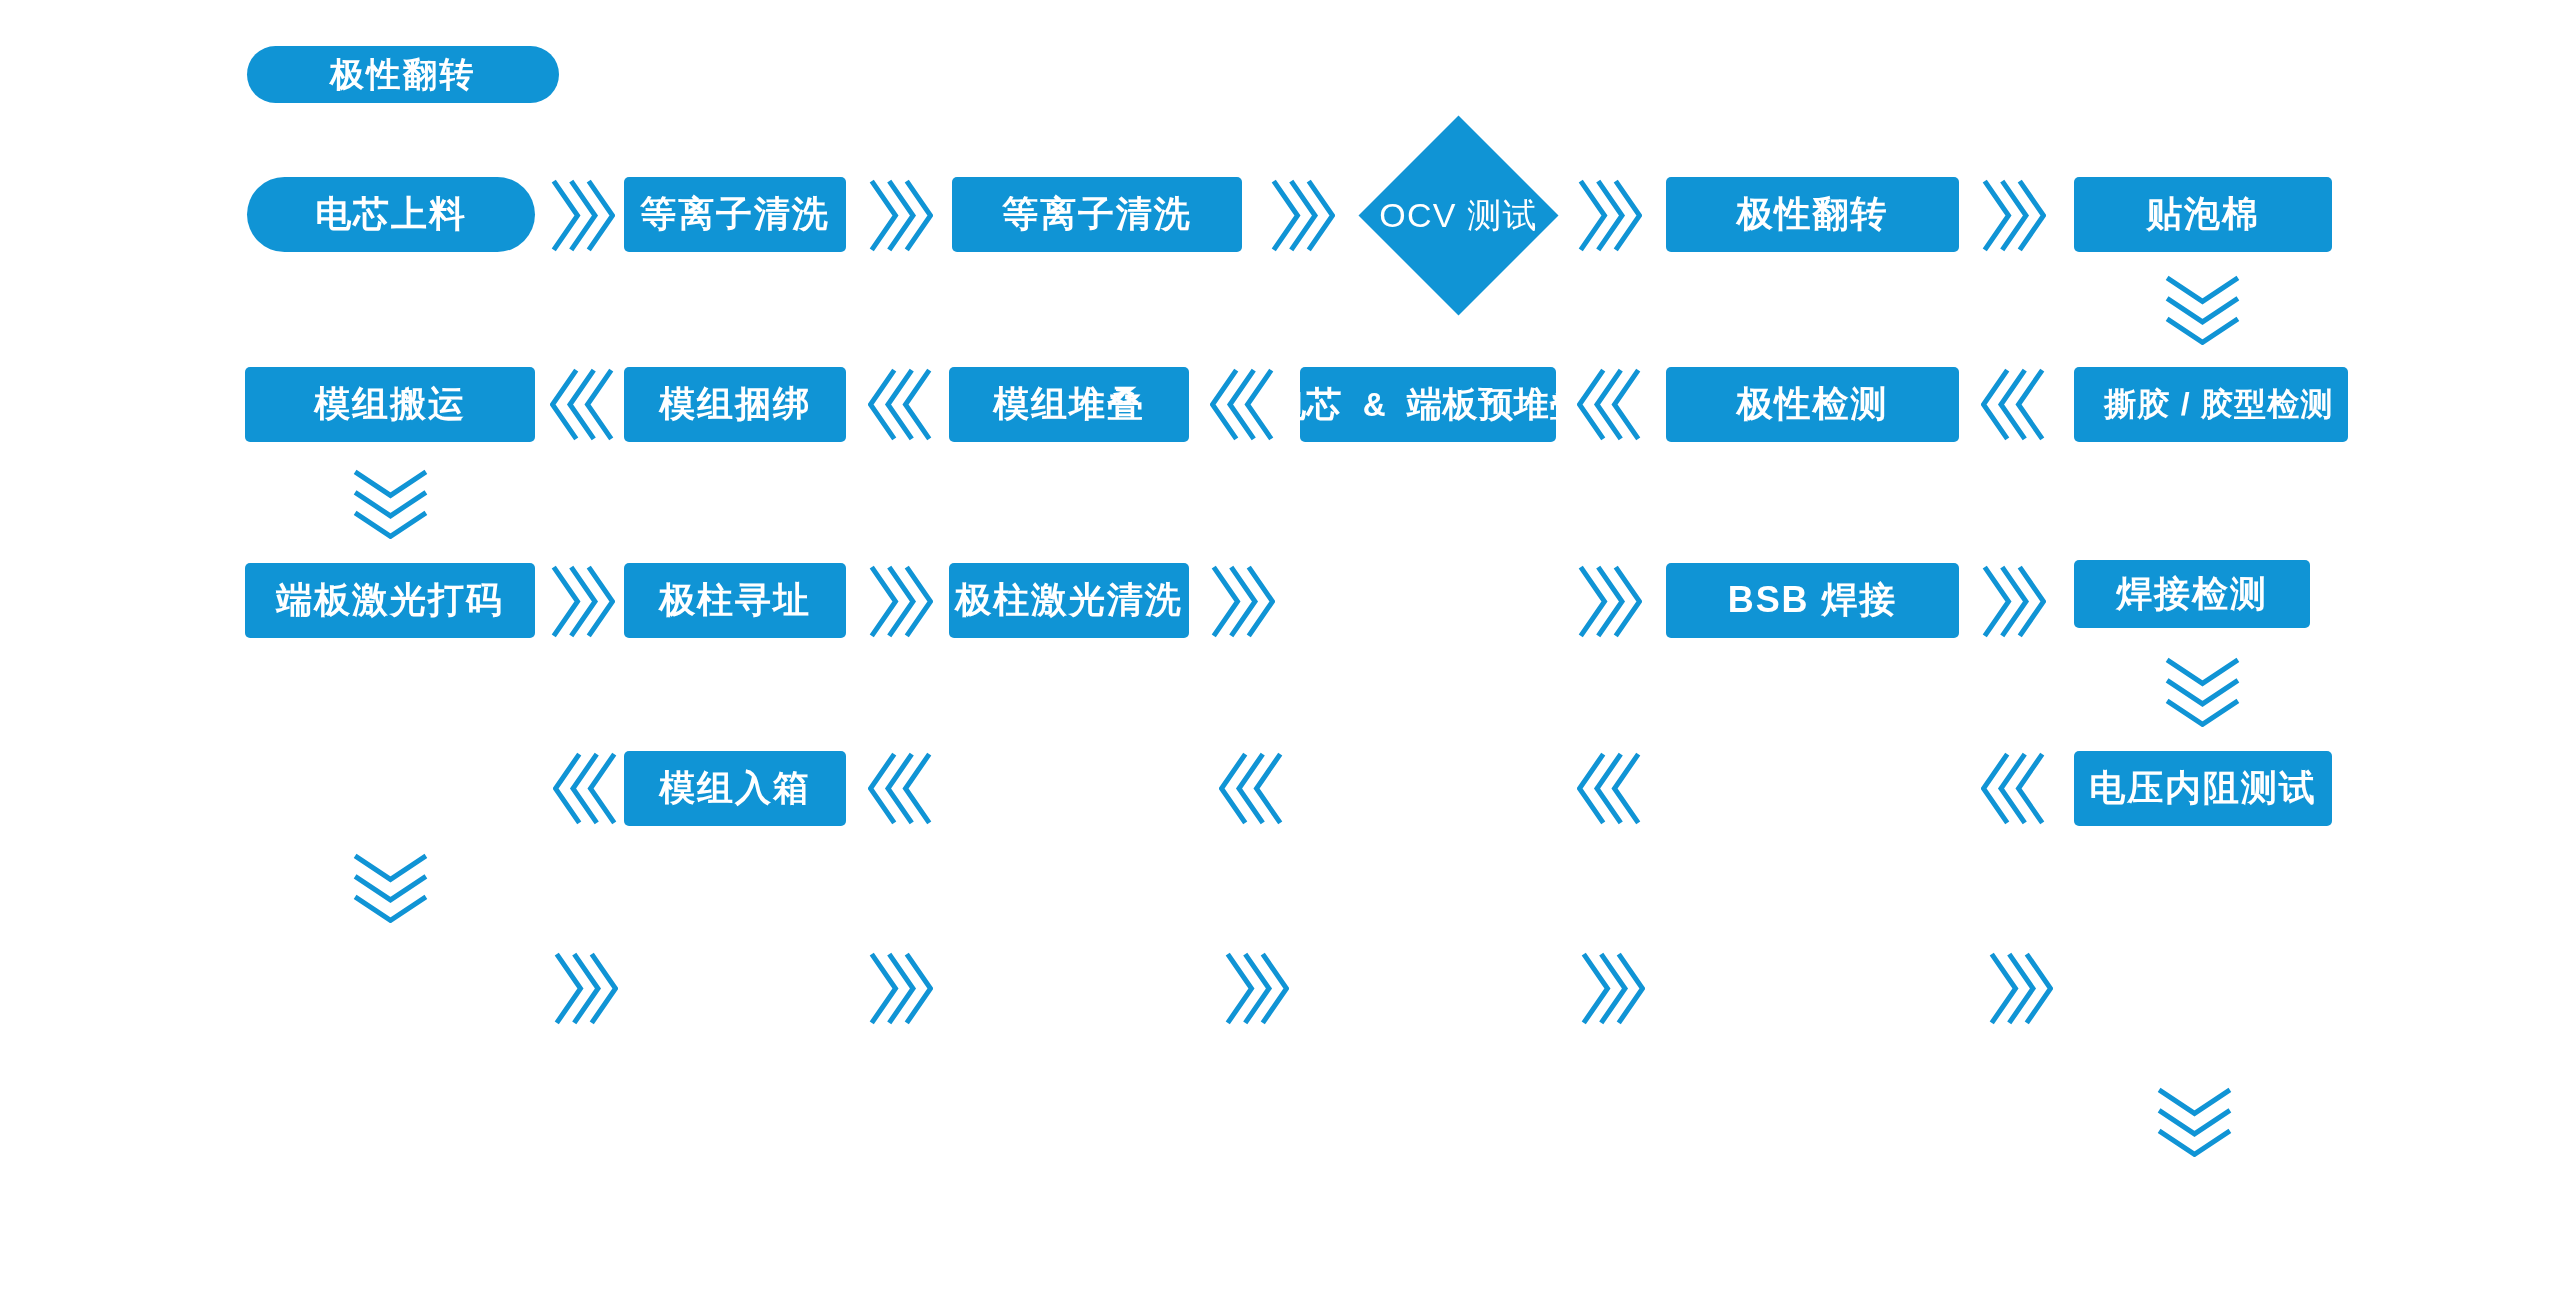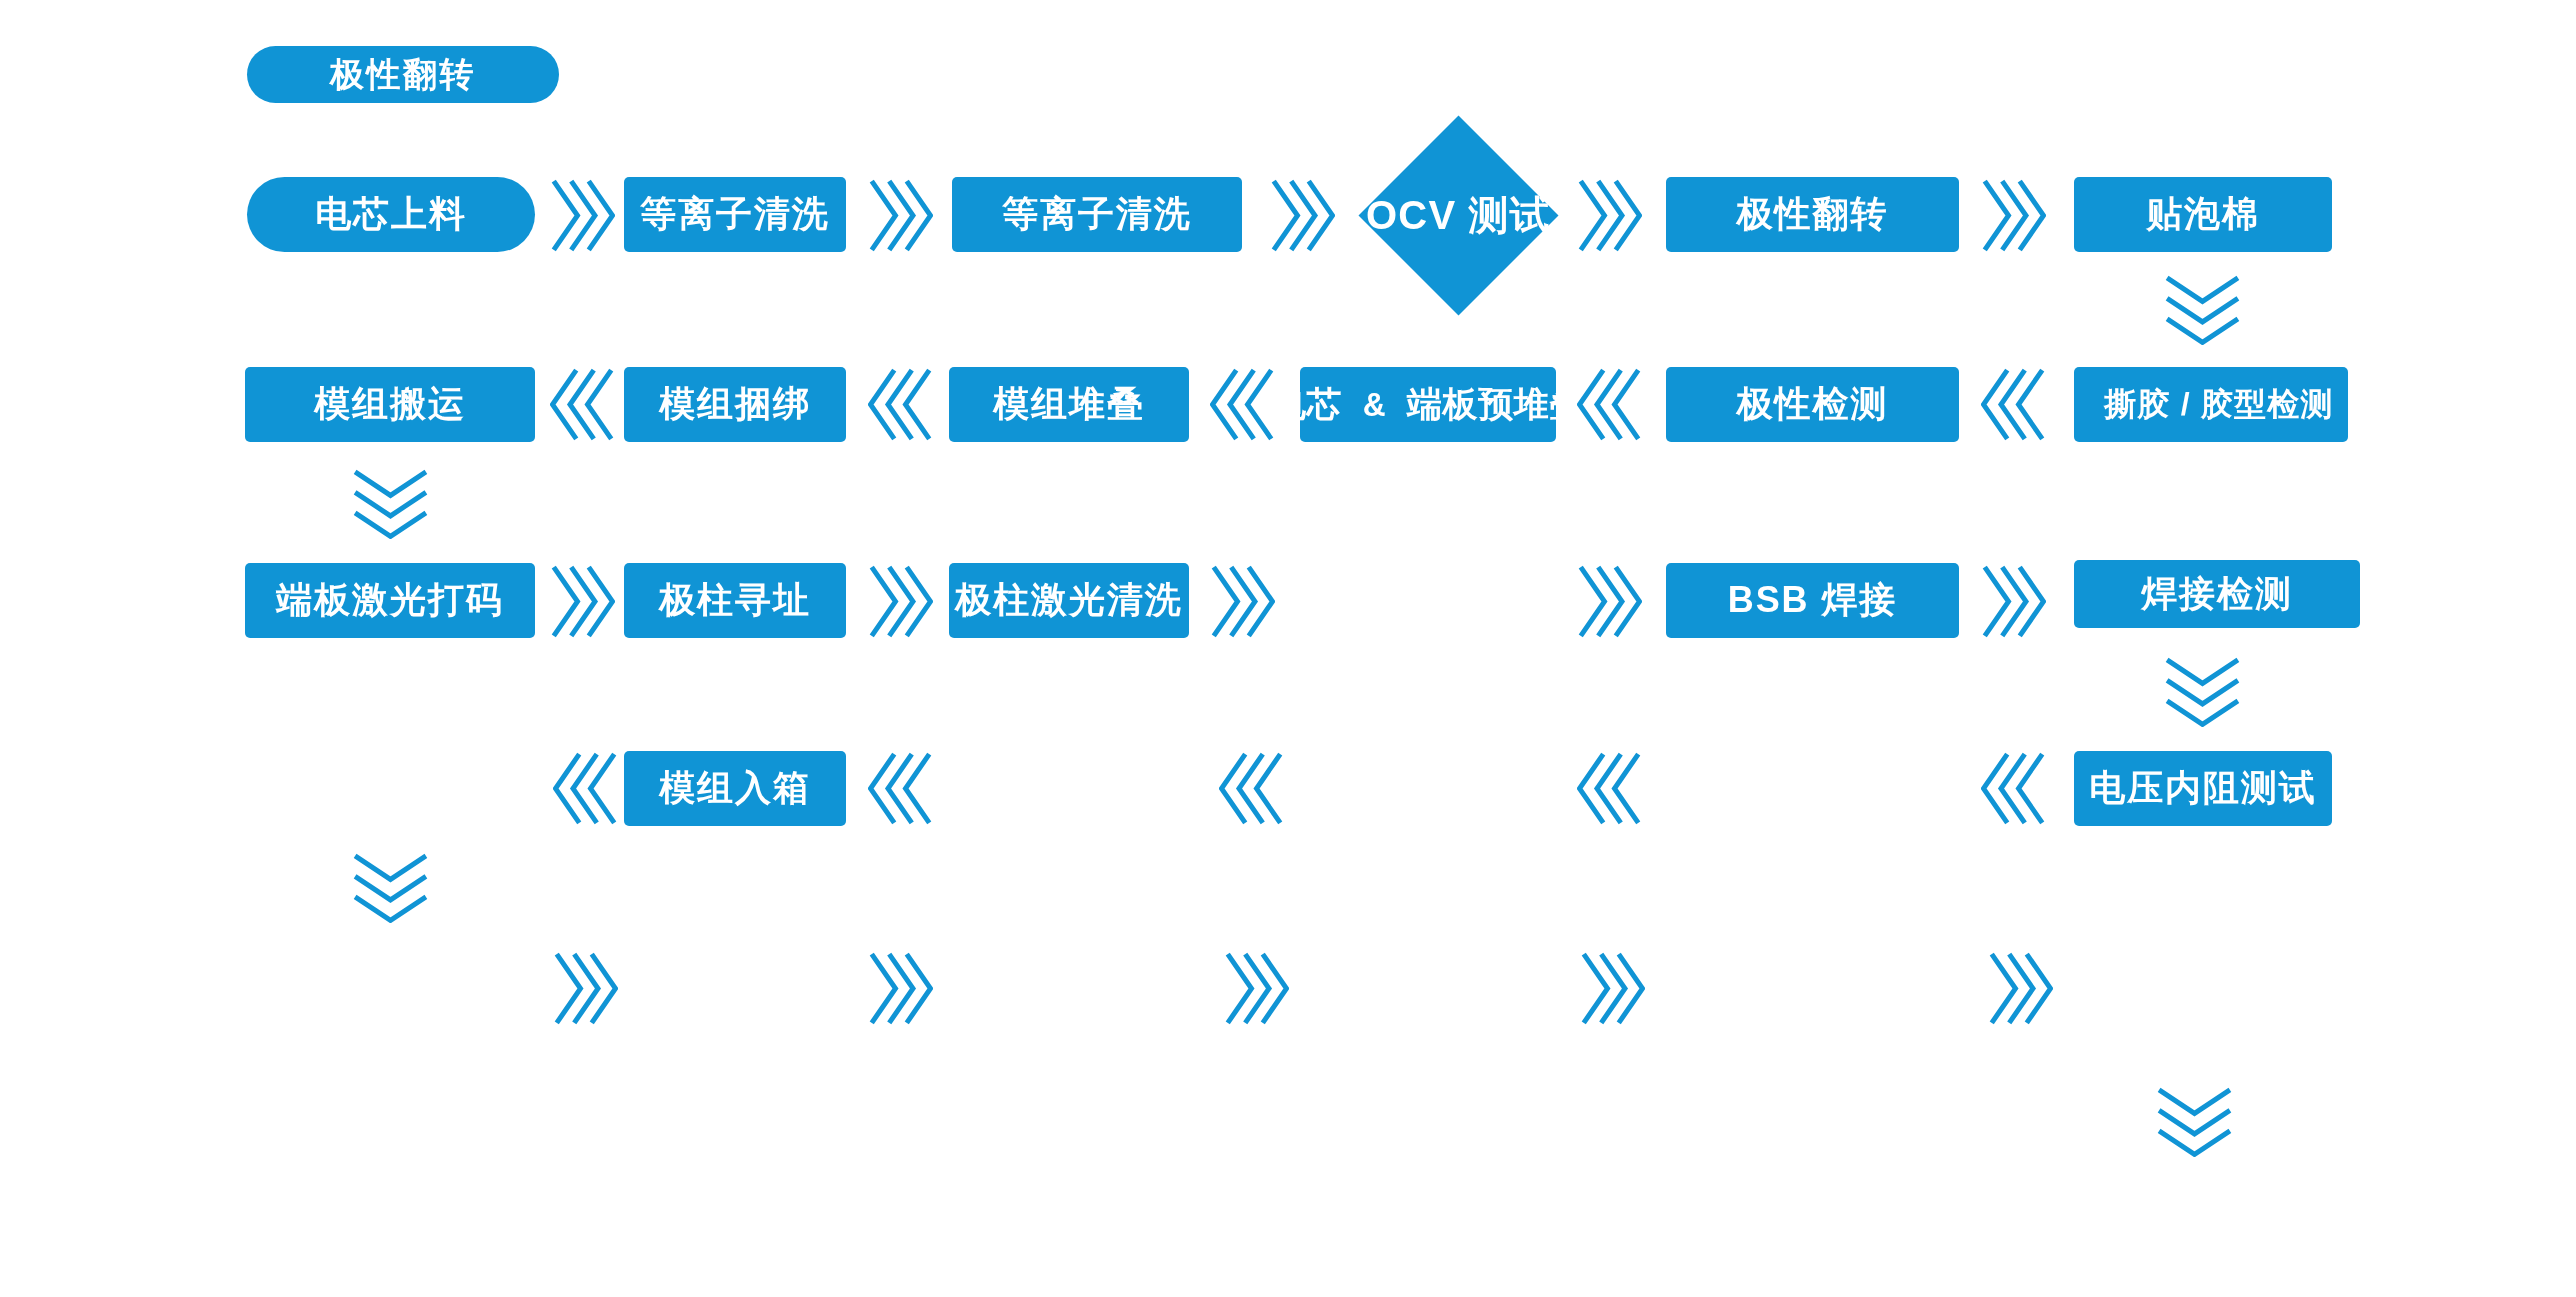--- a/index.html
+++ b/index.html
@@ -52,21 +52,21 @@
   .arr{position:absolute;color:var(--primary);display:block;}
   .diamond{
     position:absolute;
     width:205px;height:205px;
     display:flex;align-items:center;justify-content:center;
   }
   .diamond svg{position:absolute;left:0;top:0;width:100%;height:100%;fill:var(--primary);}
   .dlabel{
     position:relative;
     color:var(--text-on-primary);
-    font-size:40px;font-weight:700;letter-spacing:1.2px;white-space:nowrap;
+    font-size:34px;font-weight:400;letter-spacing:1.2px;white-space:nowrap;
   }
 </style>
 </head>
 <body>
 
 <svg width="0" height="0" style="position:absolute" aria-hidden="true">
   <defs>
     <g id="chev-r" fill="none" stroke="currentColor" stroke-width="8">
       <polyline points="6,5 44,60 6,115"></polyline>
       <polyline points="34,5 72,60 34,115"></polyline>
@@ -161,21 +161,21 @@
       <use href="#chev-r"></use>
     </svg>
 
   <svg class="arr" style="left:1577px;top:564px;" width="65" height="75" viewBox="0 0 104 120">
       <use href="#chev-r"></use>
     </svg>
   <div class="node" style="left:1666px;top:563px;width:293px;">BSB 焊接</div>
   <svg class="arr" style="left:1981px;top:564px;" width="65" height="75" viewBox="0 0 104 120">
       <use href="#chev-r"></use>
     </svg>
-  <div class="node" style="left:2074px;top:560px;width:286px;height:68px;">焊接检测</div>
+  <div class="node" style="left:2074px;top:560px;width:236px;height:68px;">焊接检测</div>
 
   <svg class="arr" style="left:2164px;top:656px;" width="77" height="71" viewBox="0 0 124 114">
       <use href="#chev-d"></use>
     </svg>
 
   <svg class="arr" style="left:553px;top:751px;" width="65" height="75" viewBox="0 0 104 120">
       <use href="#chev-l"></use>
     </svg>
   <div class="node" style="left:624px;top:751px;width:222px;">模组入箱</div>
   <svg class="arr" style="left:868px;top:751px;" width="65" height="75" viewBox="0 0 104 120">

